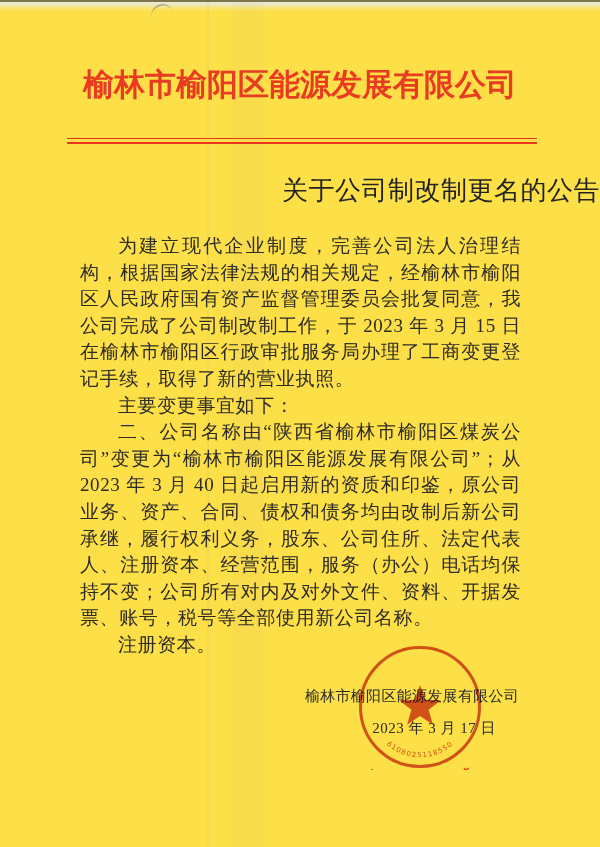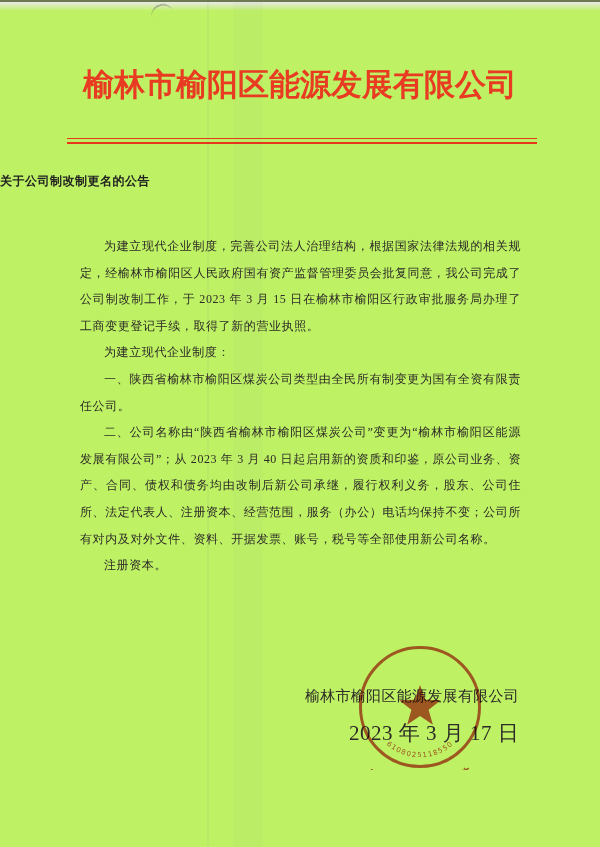--- a/index.html
+++ b/index.html
@@ -3,21 +3,21 @@
 <meta charset="utf-8">
 <style>
   html,body{margin:0;padding:0;}
   body{
     width:600px;height:847px;
     background:#fbfbf9;
     font-family:"Liberation Serif","DejaVu Serif",serif;
     position:relative;
     overflow:hidden;
   }
-  .page{position:absolute;inset:0;background:#bef264;}
+  .page{position:absolute;inset:0;background:#fde047;}
   
   .scan-top-line{position:absolute;top:0;left:0;right:0;height:2px;background:#474747;opacity:.7;}
   .scan-top-shadow{position:absolute;top:2px;left:0;right:0;height:9px;
     background:linear-gradient(#e9e9e6,rgba(233,233,230,0));}
   .scan-pen-mark{position:absolute;left:150px;top:4px;width:22px;height:9px;
     border-top:2px solid rgba(120,120,120,.5);border-radius:50% 50% 0 0/100% 100% 0 0;
     transform:rotate(-16deg);}
   .scan-streak-a{position:absolute;top:0;bottom:0;left:233px;width:30px;
     background:rgba(150,160,185,.05);}
   .scan-streak-b{position:absolute;top:0;bottom:0;left:207px;width:2px;
@@ -30,42 +30,42 @@
     font-weight:bold;font-size:31px;letter-spacing:0;
     color:var(--letterhead-red,#e83b22);
   }
   .red-rule{
     position:absolute;top:138px;left:67px;width:470px;height:3px;
     border-top:1.5px solid var(--rule-red,#e8361d);
     border-bottom:2.5px solid var(--rule-red,#e8361d);
   }
   .doc-title{
     position:absolute;top:173px;left:0;right:0;margin:0;
-    text-align:left;
+    text-align:right;
     font-family:"DejaVu Sans","Liberation Sans",sans-serif;
-    font-weight:bold;font-size:12px;letter-spacing:0.5px;
+    font-weight:normal;font-size:26px;letter-spacing:0.5px;
     color:#222;
   }
   
   .body-text{
     position:absolute;top:233px;left:80px;width:441px;
-    font-size:12px;line-height:26.6px;letter-spacing:0.6px;
+    font-size:19px;line-height:26.6px;letter-spacing:0.6px;
     color:var(--text-color,#2d2a27);
     text-align:justify;
   }
   .body-text p{margin:0;text-indent:2em;}
   
   .sig-company{
     position:absolute;top:687px;left:302px;width:220px;
     text-align:center;font-size:15px;letter-spacing:0.3px;
     color:var(--text-color,#2d2a27);
   }
   .sig-date{
     position:absolute;top:719px;left:334px;width:200px;
-    text-align:center;font-size:21px;letter-spacing:0.5px;
+    text-align:center;font-size:15px;letter-spacing:0.5px;
     color:var(--text-color,#2d2a27);
   }
   
   .seal{
     position:absolute;left:357px;top:644px;width:126px;height:126px;
     opacity:.82;mix-blend-mode:multiply;
   }
   .seal .ring{fill:none;stroke:var(--seal-red,#c9392c);stroke-width:3;}
   .seal .ring-text{fill:var(--seal-red,#c9392c);
     font-family:"DejaVu Sans","Liberation Sans",sans-serif;
@@ -87,22 +87,21 @@
   <div class="scan-streak-b"></div>
 
   <h1 class="letterhead">榆林市榆阳区能源发展有限公司</h1>
 
   <div class="red-rule"></div>
 
   <h2 class="doc-title">关于公司制改制更名的公告</h2>
 
   <div class="body-text">
     <p>为建立现代企业制度，完善公司法人治理结构，根据国家法律法规的相关规定，经榆林市榆阳区人民政府国有资产监督管理委员会批复同意，我公司完成了公司制改制工作，于 2023 年 3 月 15 日在榆林市榆阳区行政审批服务局办理了工商变更登记手续，取得了新的营业执照。</p>
-    <p>为建立现代企业制度：</p>
-    <p>一、陕西省榆林市榆阳区煤炭公司类型由全民所有制变更为国有全资有限责任公司。</p>
+    <p>主要变更事宜如下：</p>
     <p>二、公司名称由“陕西省榆林市榆阳区煤炭公司”变更为“榆林市榆阳区能源发展有限公司”；从 2023 年 3 月 40 日起启用新的资质和印鉴，原公司业务、资产、合同、债权和债务均由改制后新公司承继，履行权利义务，股东、公司住所、法定代表人、注册资本、经营范围，服务（办公）电话均保持不变；公司所有对内及对外文件、资料、开据发票、账号，税号等全部使用新公司名称。</p>
     <p>注册资本。</p>
   </div>
 
   <div class="sig-company">榆林市榆阳区能源发展有限公司</div>
   <div class="sig-date">2023 年 3 月 17 日</div>
 
   <svg class="seal" viewBox="0 0 126 126" xmlns="http://www.w3.org/2000/svg">
     <defs>
       <path id="sealRingPath" d="M 63,110 A 47,47 0 1 1 62.9,110"></path>

